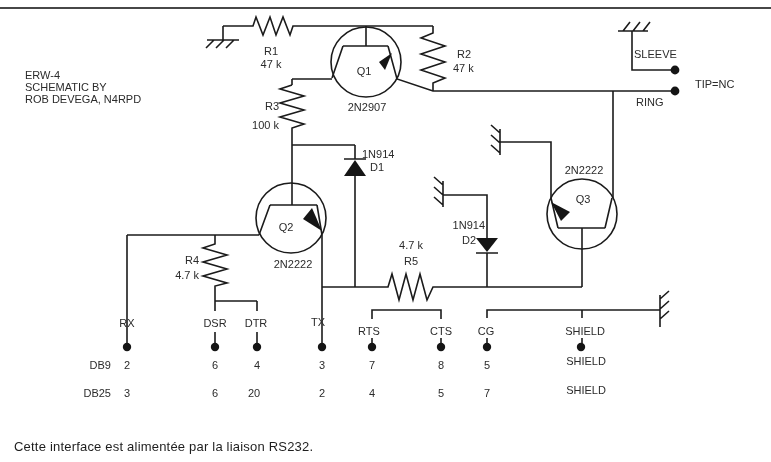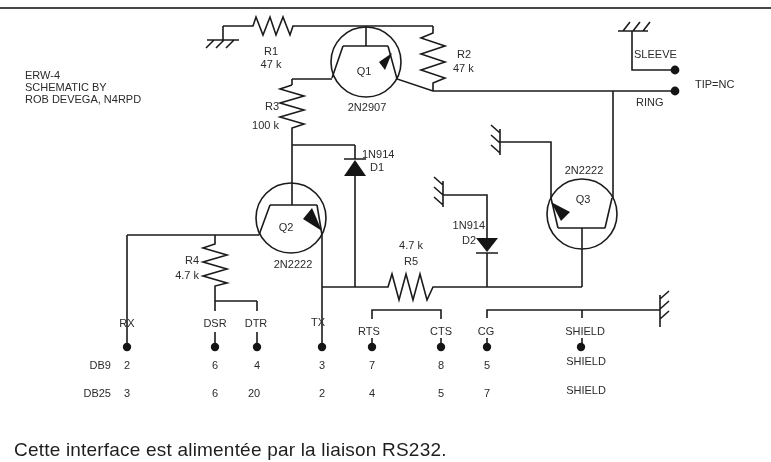--- a/index.html
+++ b/index.html
@@ -1,20 +1,20 @@
 <!DOCTYPE html>
 <html><head>
 <meta charset="utf-8">
 <style>
   html,body{margin:0;padding:0;background:#ffffff;}
   #page{position:relative;width:771px;height:462px;background:#ffffff;overflow:hidden;
         font-family:"Liberation Sans", sans-serif;}
   #top-rule{position:absolute;left:0;top:7px;width:771px;height:2px;background:#474747;}
   #schematic{position:absolute;left:0;top:0;}
-  #caption{position:absolute;left:14px;top:439px;font-size:19px;color:#1e1e1e;
+  #caption{position:absolute;left:14px;top:439px;font-size:13px;color:#1e1e1e;
            letter-spacing:0.2px;}
   svg text{font-family:"Liberation Sans", sans-serif;font-size:11px;fill:#2b2b2b;}
   .wire{stroke:#1b1b1b;stroke-width:1.6;fill:none;}
   .part{stroke:#1b1b1b;stroke-width:1.6;fill:none;}
   .solid{fill:#151515;stroke:none;}
 </style>
 </head>
 <body>
 
 <div id="page">

